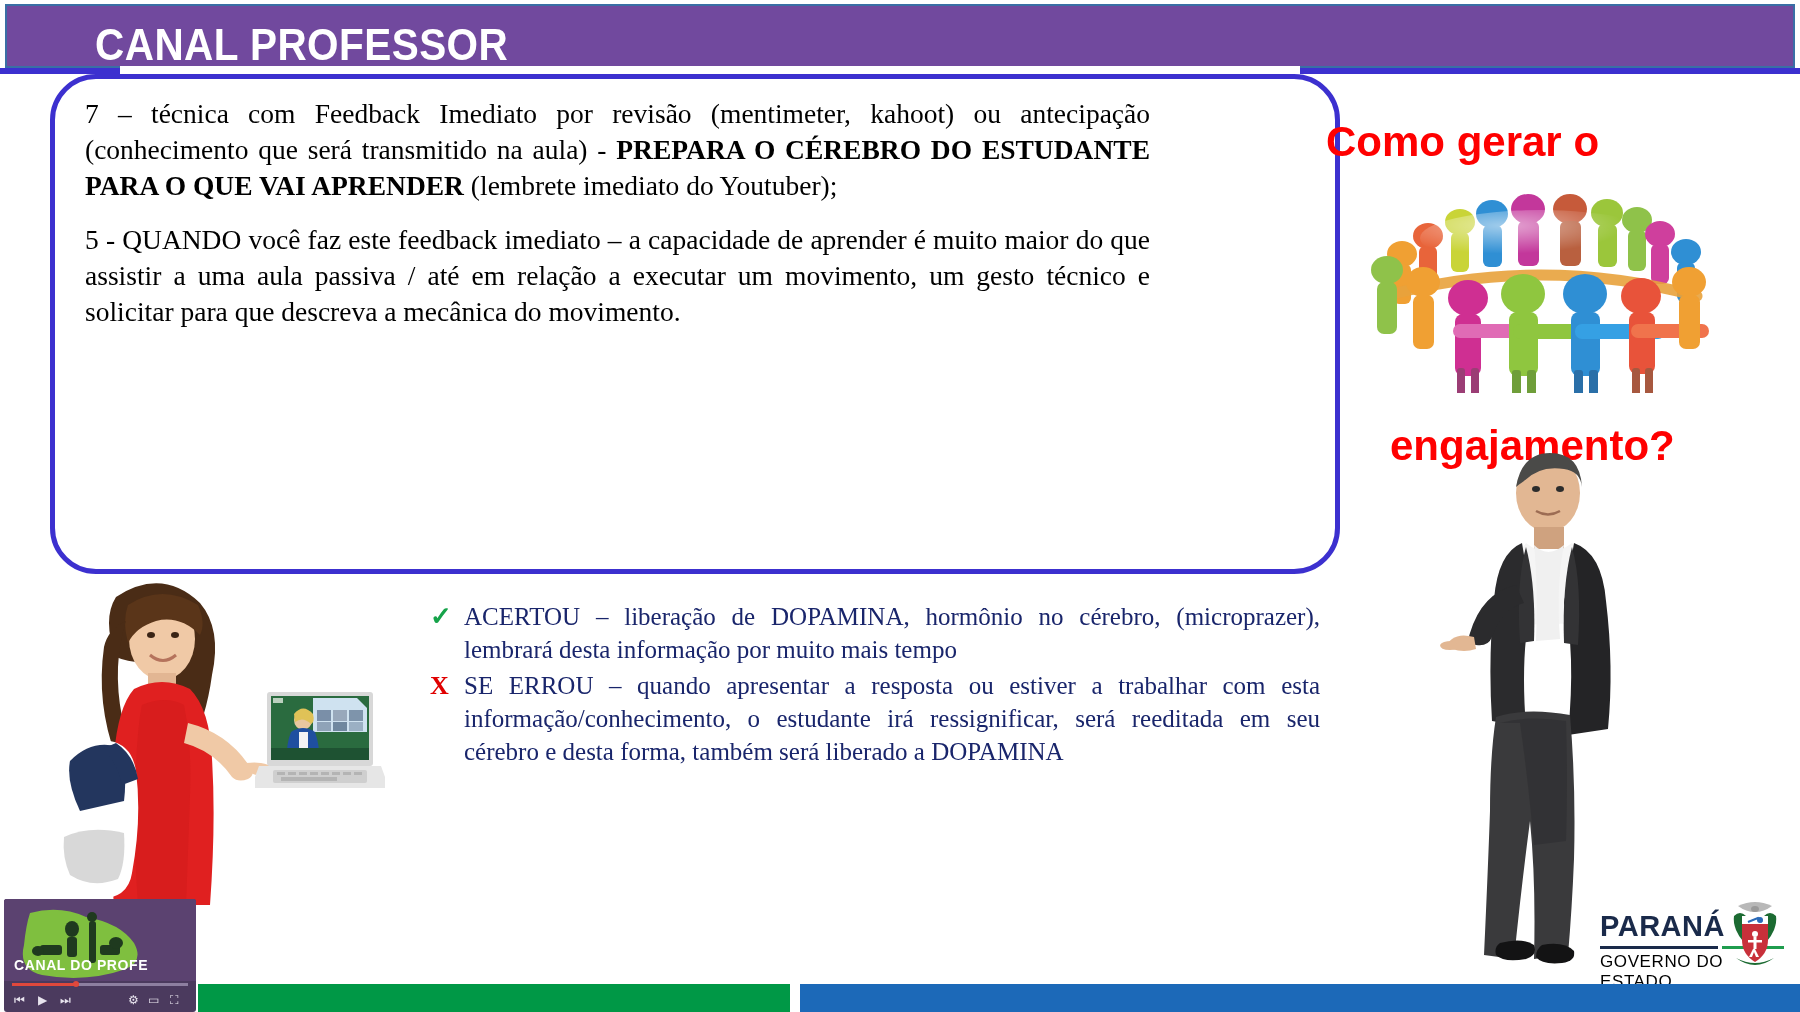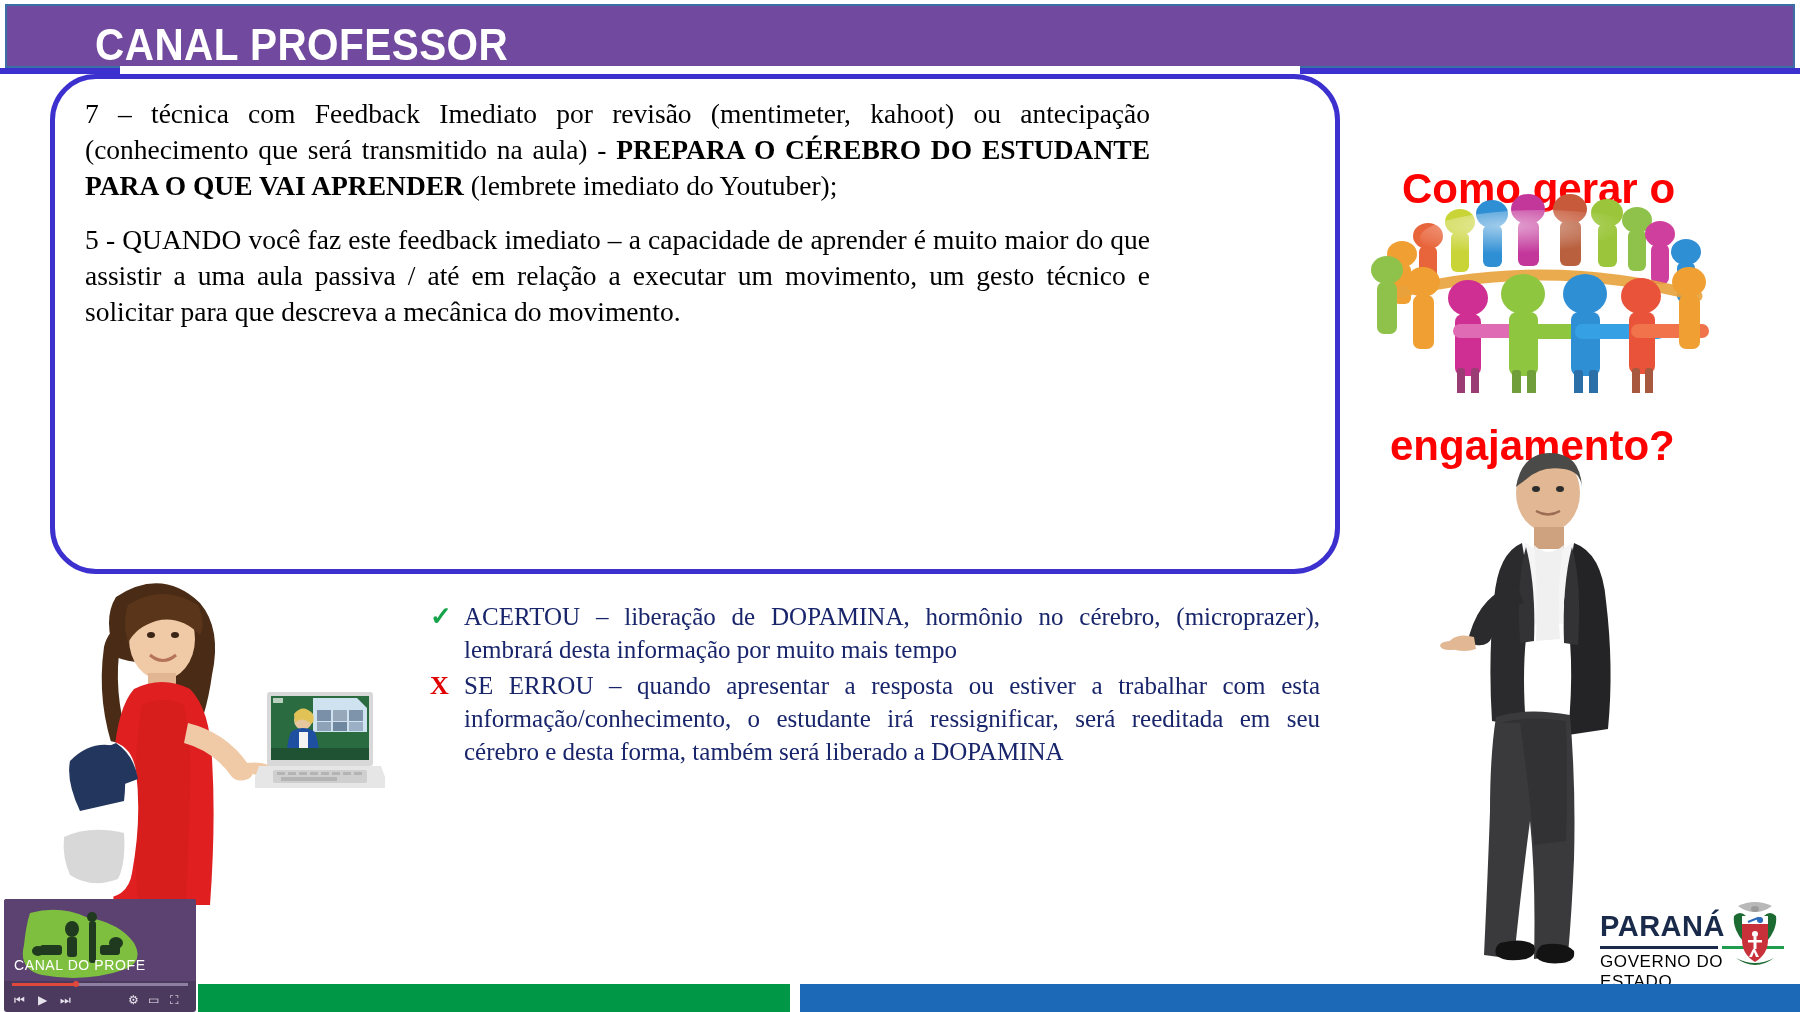--- a/index.html
+++ b/index.html
@@ -44,21 +44,21 @@
   .body-text p{margin:0 0 19px 0;}
   .body-text p:last-child{margin-bottom:16px;}
   .body-text b{font-weight:bold;}
 
   
   .red-head{
     position:absolute;
     font-family:"Liberation Sans", sans-serif;
     font-weight:bold;color:#ff0000;font-size:42px;white-space:nowrap;
   }
-  .red-head-1{left:1402px;top:118px;margin-top:47px;}
+  .red-head-1{left:1326px;top:118px;}
   .red-head-2{left:1390px;top:422px;}
 
   
   .people-circle{
     position:absolute;left:1345px;top:178px;width:390px;height:215px;
   }
   .people-circle svg{display:block;width:100%;height:100%;}
 
   
   .student-photo{
@@ -86,21 +86,21 @@
   .man-photo{position:absolute;left:1430px;top:445px;width:190px;height:520px;}
 
   
   .video-widget{
     position:absolute;left:4px;top:899px;width:192px;height:113px;
     background:#4b3a5e;border-radius:3px;overflow:hidden;
   }
   .vw-thumb{position:absolute;left:0;top:0;width:192px;height:82px;background:#5b4270;}
   .vw-label{
     position:absolute;left:10px;top:58px;
-    font-family:"Liberation Sans", sans-serif;font-weight:normal;font-size:14px;
+    font-family:"Liberation Sans", sans-serif;font-weight:bold;font-size:14px;
     color:#ffffff;letter-spacing:.6px;white-space:nowrap;
   }
   .vw-progress{position:absolute;left:8px;top:84px;width:176px;height:3px;background:#8d7fa0;}
   .vw-progress-fill{position:absolute;left:0;top:0;width:38%;height:3px;background:#e0483c;}
   .vw-dot{position:absolute;left:36%;top:82px;width:6px;height:6px;border-radius:50%;background:#e0483c;}
   .vw-controls{position:absolute;left:0;top:90px;width:192px;height:22px;}
   .vw-ctrl{position:absolute;color:#e8e4ee;font-size:12px;line-height:22px;}
 
   
   .parana-logo{position:absolute;left:1600px;top:900px;width:190px;height:95px;}

